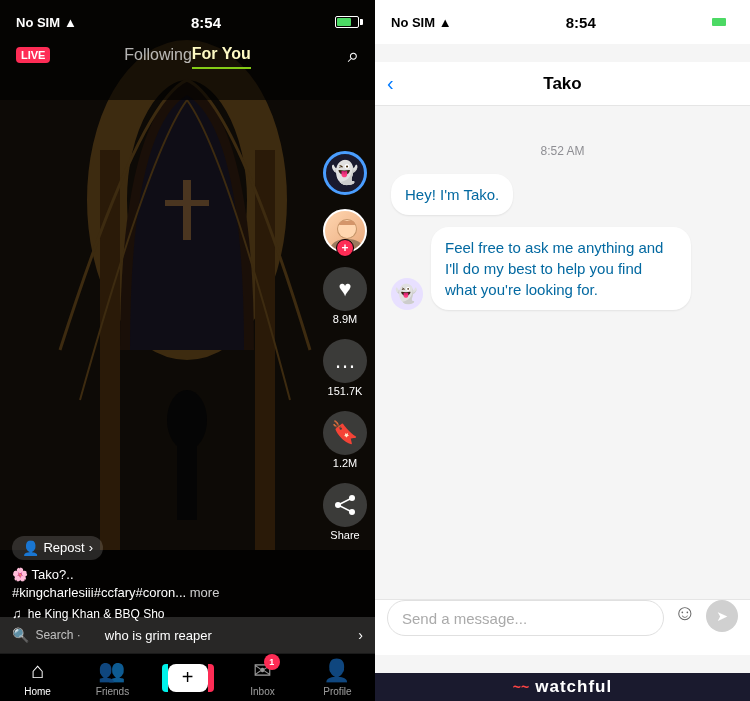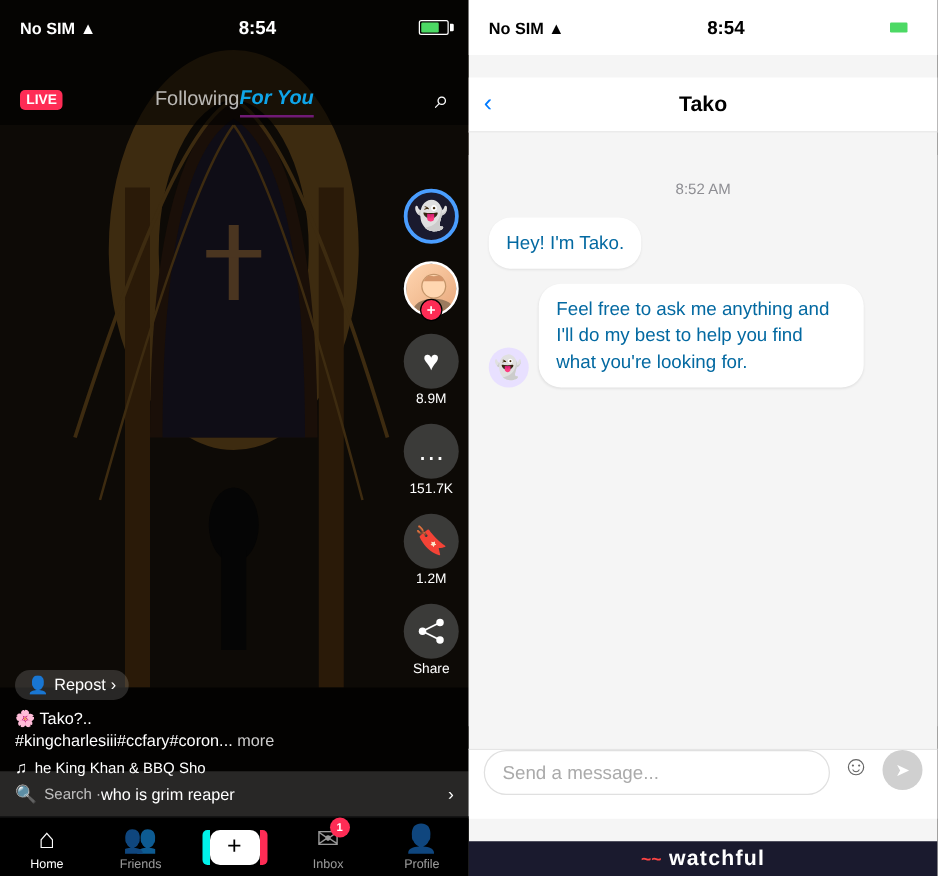--- a/index.html
+++ b/index.html
@@ -39,39 +39,38 @@
     .status-left { font-size: 13px; color: white; font-weight: 600; display: flex; align-items: center; gap: 4px; }
     .status-center { font-size: 15px; color: white; font-weight: 600; }
     .status-right { display: flex; align-items: center; gap: 4px; }
     .battery-icon { width: 24px; height: 12px; border: 1.5px solid white; border-radius: 2px; position: relative; display: flex; align-items: center; padding: 1px; }
     .battery-icon::after { content: ''; position: absolute; right: -5px; top: 50%; transform: translateY(-50%); width: 3px; height: 6px; background: white; border-radius: 0 1px 1px 0; }
     .battery-fill { width: 70%; height: 100%; background: #4cd964; border-radius: 1px; }
 
     
     .nav-tabs {
       position: absolute;
-      top: 58px; left: 0; right: 0;
+      top: 33px; left: 0; right: 0;
       height: 44px;
       display: flex;
       align-items: center;
       justify-content: center;
       z-index: 10;
     }
     .nav-tab {
       color: rgba(255,255,255,0.7);
       font-size: 16px;
       font-weight: 500;
       cursor: pointer;
       padding: 4px 0;
     }
     .nav-tab.active {
-      color: #0ea5e9;
+      color: #fef9c3;
       font-weight: 700;
-      border-bottom: 2px solid #701a75;
-      font-style: italic;
+      border-bottom: 2px solid #84cc16;
     }
     .live-badge {
       position: absolute;
       left: 16px;
       background: #fe2c55;
       color: white;
       font-size: 11px;
       font-weight: 700;
       padding: 2px 5px;
       border-radius: 4px;
@@ -218,21 +217,21 @@
       left: 0; right: 0;
       height: 36px;
       background: rgba(255,255,255,0.15);
       display: flex;
       align-items: center;
       padding: 0 12px;
       z-index: 10;
     }
     .search-bar-bottom .search-ic { color: white; font-size: 14px; margin-right: 6px; }
     .search-bar-bottom .search-dot { color: rgba(255,255,255,0.7); font-size: 12px; }
-    .search-bar-bottom .search-query { color: white; font-size: 13px; flex: 1; }
+    .search-bar-bottom .search-query { color: white; font-size: 13px; flex: 1; margin-left: 24px; }
     .search-bar-bottom .chevron { color: white; font-size: 14px; }
 
     
     .bottom-nav {
       position: absolute;
       bottom: 0; left: 0; right: 0;
       height: 48px;
       background: #000;
       display: flex;
       align-items: center;

